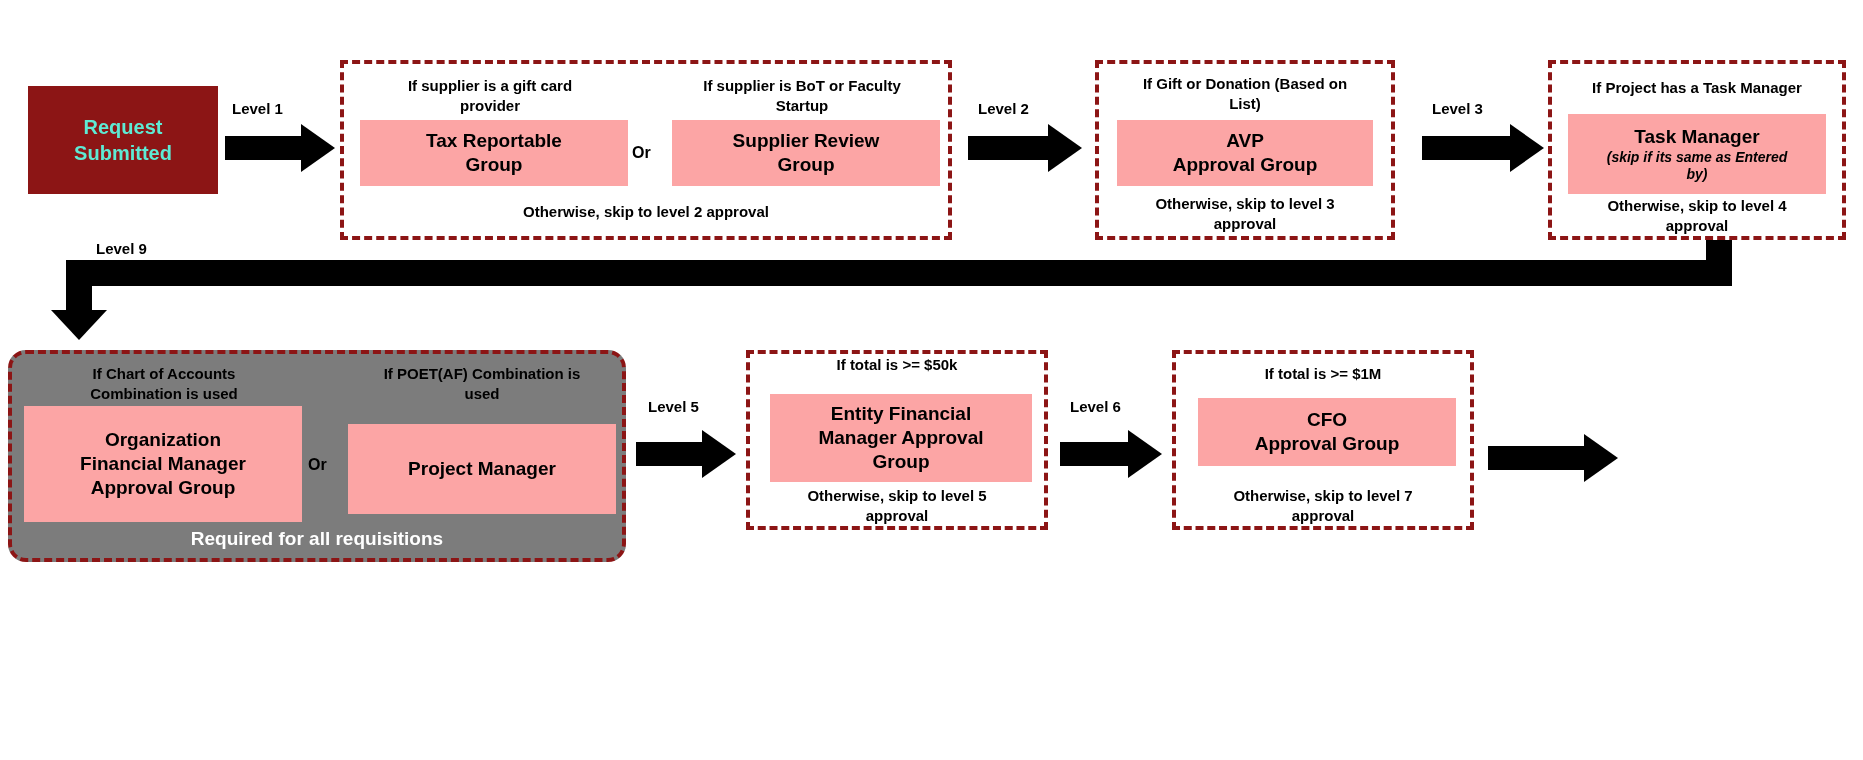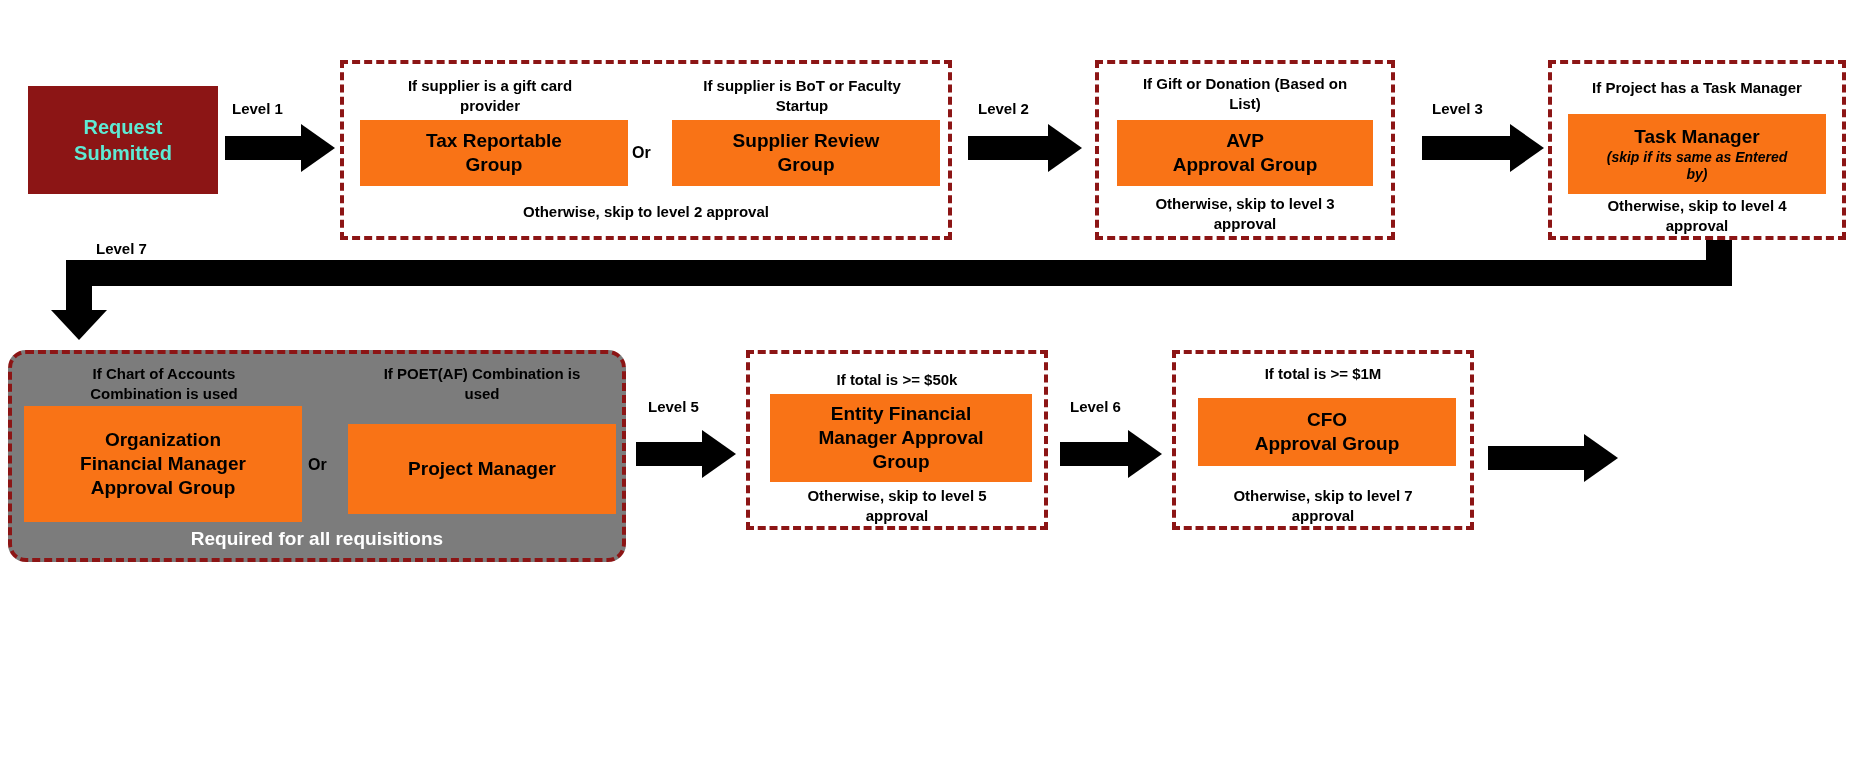--- a/index.html
+++ b/index.html
@@ -9,21 +9,21 @@
 
   .maroon-node {
     position:absolute; background:#8C1515; color:#5eead4;
     display:flex; align-items:center; justify-content:center;
     text-align:center; font-weight:bold; white-space:pre-line; line-height:1.3;
   }
   .dashed { position:absolute; border:4px dashed #8C1515; background:#fff; }
   .dashed.gray { background:#7C7C7C; }
 
   .gold {
-    position:absolute; background:#f97316;
+    position:absolute; background:#fca5a5;
     display:flex; flex-direction:column; align-items:center; justify-content:center;
     text-align:center; font-weight:bold; font-size:19px; line-height:1.25; white-space:pre-line;
     color:#000;
   }
   .cond { position:absolute; text-align:center; font-weight:bold; font-size:15px; line-height:1.3; white-space:pre-line; color:#000; }
   .otherwise { position:absolute; left:0; right:0; text-align:center; font-weight:bold; font-size:15px; line-height:1.3; white-space:pre-line; color:#000; }
   .or { position:absolute; font-weight:bold; font-size:16px; color:#000; }
   .note { font-style:italic; font-size:14px; font-weight:bold; white-space:pre-line; line-height:1.2; }
   .footer-label { position:absolute; left:0; right:0; bottom:8px; text-align:center; color:#fff; font-weight:bold; font-size:19px; }
 
@@ -94,21 +94,21 @@
     <div class="cond" style="left:6px; top:14px; width:278px;">If Project has a Task Manager</div>
     <div class="gold" style="left:16px; top:50px; width:258px; height:80px;">
       <span>Task Manager</span>
       <span class="note">(skip if its same as Entered
 by)</span>
     </div>
     <div class="otherwise" style="top:132px;">Otherwise, skip to level 4
 approval</div>
   </div>
 
-  <div class="arrow-label" style="left:96px; top:240px;">Level 7</div>
+  <div class="arrow-label" style="left:96px; top:240px;">Level 9</div>
   <div class="bar" style="left:1706px; top:240px; width:26px; height:46px;"></div>
   <div class="bar" style="left:76px; top:260px; width:1656px; height:26px;"></div>
   <div class="bar" style="left:66px; top:260px; width:26px; height:52px;"></div>
   <div class="head-down" style="left:51px; top:310px;"></div>
 
   <div class="dashed gray" style="left:8px; top:350px; width:618px; height:212px;border-radius:18px;">
     <div class="cond" style="left:12px; top:10px; width:280px;">If Chart of Accounts
 Combination is used</div>
     <div class="gold" style="left:12px; top:52px; width:278px; height:116px;">
       <span>Organization
@@ -124,21 +124,21 @@
     <div class="footer-label">Required for all requisitions</div>
   </div>
 
   <div class="arrow-label" style="left:648px; top:398px;">Level 5</div>
   <div class="arrow-h" style="left:636px; top:430px;">
     <div class="shaft" style="width:66px;"></div>
     <div class="head"></div>
   </div>
 
   <div class="dashed" style="left:746px; top:350px; width:302px; height:180px;">
-    <div class="cond" style="left:8px; top:16px; width:278px;">If total is &gt;= $50k</div>
+    <div class="cond" style="left:8px; top:1px; width:278px;">If total is &gt;= $50k</div>
     <div class="gold" style="left:20px; top:40px; width:262px; height:88px;">
       <span>Entity Financial
 Manager Approval
 Group</span>
     </div>
     <div class="otherwise" style="top:132px;">Otherwise, skip to level 5
 approval</div>
   </div>
 
   <div class="arrow-label" style="left:1070px; top:398px;">Level 6</div>

